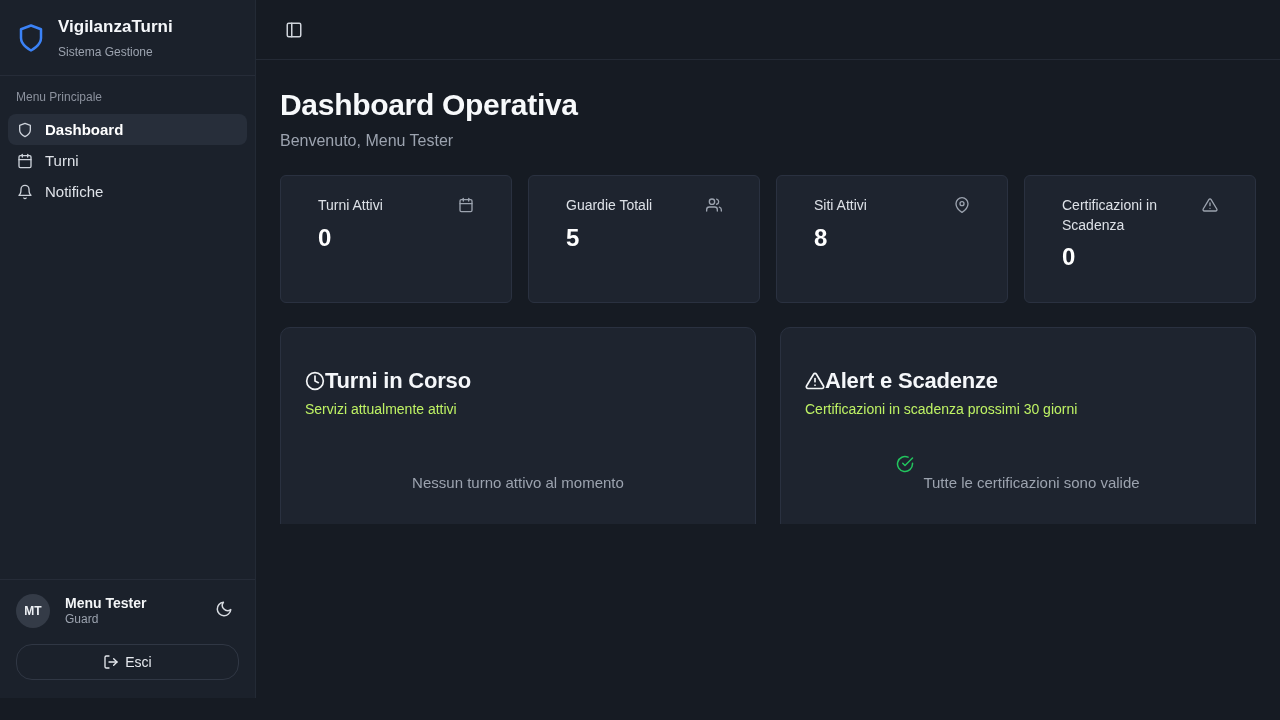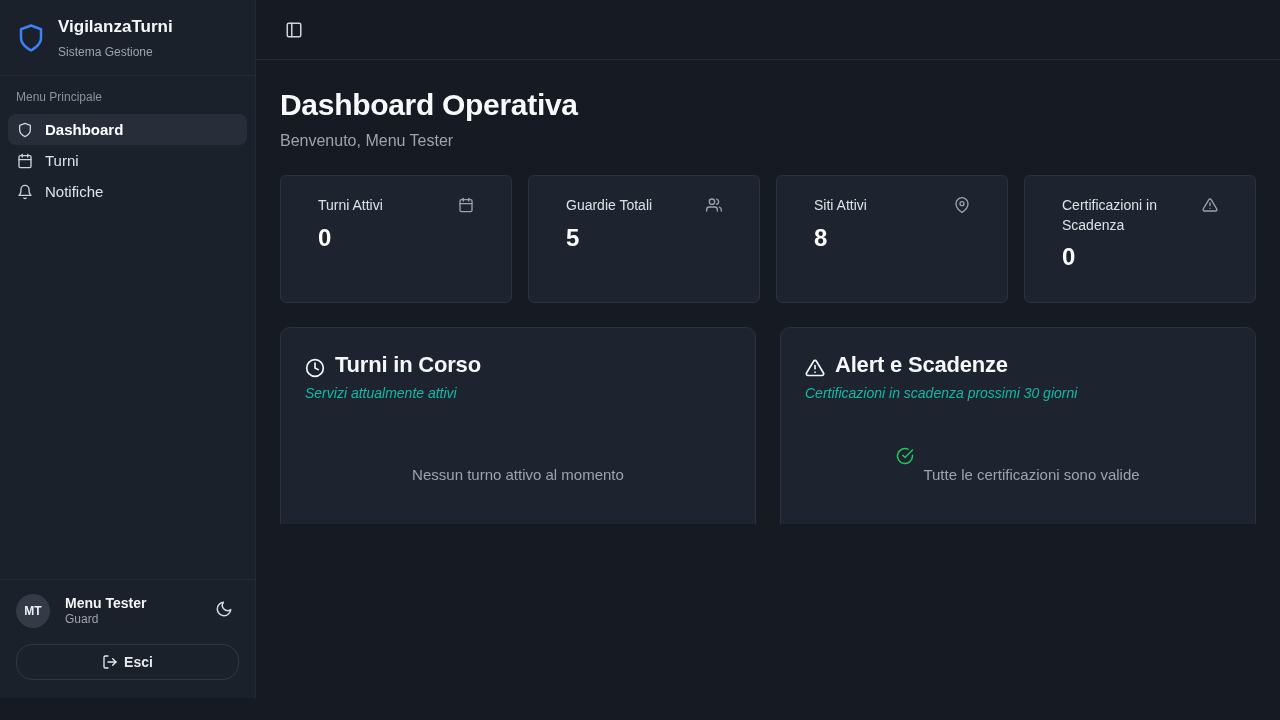--- a/index.html
+++ b/index.html
@@ -85,21 +85,21 @@
   }
   .logout-btn {
     margin-top: 16px;
     width: 100%;
     height: 36px;
     background: transparent;
     border: 1px solid #303744;
     border-radius: 16px;
     color: #e6e9ee;
     font-size: 14px;
-    font-weight: 700;
+    font-weight: 400;
     font-family: "Liberation Sans", sans-serif;
     display: flex; align-items: center; justify-content: center;
     gap: 6px;
     cursor: pointer;
   }
   .logout-btn .btn-icon { display: flex; color: #e6e9ee; }
 
   
   .main { flex: 1; display: flex; flex-direction: column; height: 524px; }
   .topbar {
@@ -170,26 +170,26 @@
     background: #1e242f;
     border: 1px solid #2a3140;
     border-radius: 10px;
     padding: 24px;
     height: 208px;
     display: flex;
     flex-direction: column;
   }
   .panel-title-row {
     display: flex;
-    align-items: flex-end;
-    gap: 10px;
+    align-items: center;
+    margin-top: 16px;
   }
   .panel-title-icon { display: flex; color: #f3f5f7; }
   .panel-title { font-size: 22px; font-weight: 700; color: #f5f7fa; letter-spacing: -0.2px; }
-  .panel-subtitle { font-size: 14px; color: #14b8a6; margin-top: 7px; font-style: italic; }
+  .panel-subtitle { font-size: 14px; color: #bef264; margin-top: 7px; }
   .panel-body {
     flex: 1;
     display: flex;
     align-items: center;
     justify-content: center;
     gap: 9px;
   }
   .empty-message { font-size: 15px; color: #9ca3af; margin-top: 37px; }
   .check-icon { color: #22c55e; display: flex; }
 

